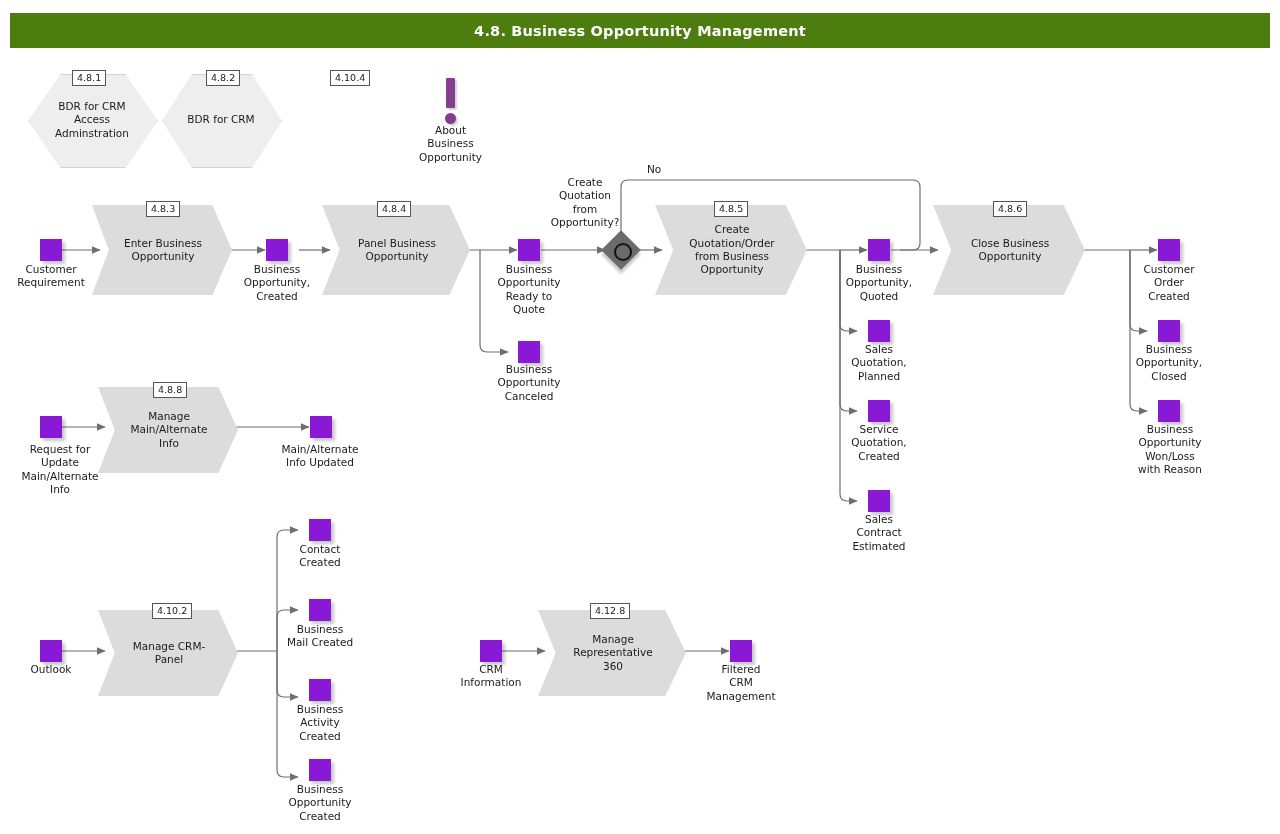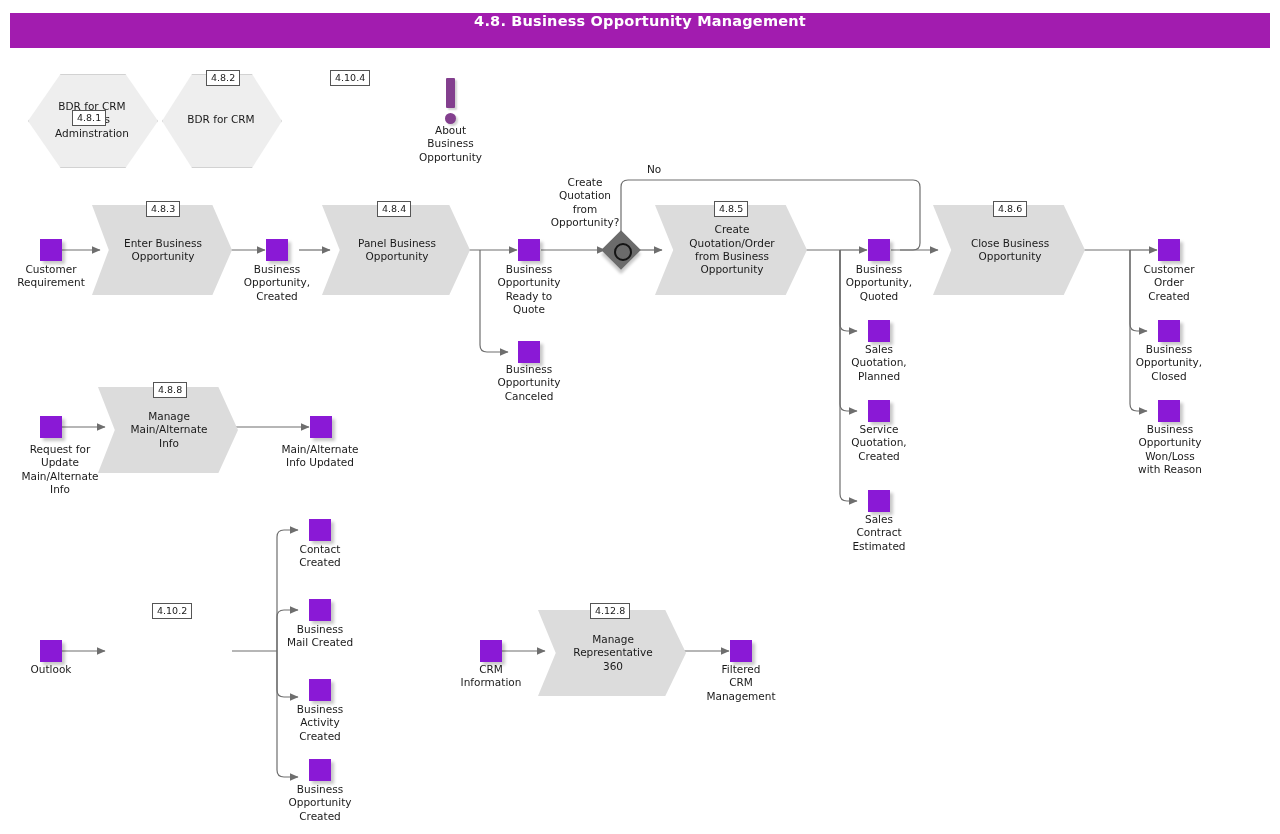--- a/index.html
+++ b/index.html
@@ -6,22 +6,22 @@
   body{
     width:1280px;height:834px;position:relative;overflow:hidden;
     font-family:"DejaVu Sans","Liberation Sans",sans-serif;
     color:#1a1a1a;
   }
   #canvas{position:absolute;left:0;top:0;width:1280px;height:834px;}
 
   
   .title-bar{
     position:absolute;left:10px;top:13px;width:1260px;height:35px;
-    background:#a21caf;
-    display:flex;justify-content:center;
+    background:#4d7c0f;
+    display:flex;align-items:center;justify-content:center;
   }
   .title-bar .title-text{
     color:#ffffff;font-size:14.5px;font-weight:bold;letter-spacing:.2px;
     font-family:"DejaVu Sans","Liberation Sans",sans-serif;
   }
 
   
   #lines{position:absolute;left:0;top:0;width:1280px;height:834px;pointer-events:none;}
 
   
@@ -154,21 +154,21 @@
       <path d="M672,651 L729,651" marker-end="url(#ah)"></path>
     </g>
   </svg>
 
   <div class="hexwrap" style="left:28px;top:74px;width:128px;height:92px;">
     <div class="hex"></div>
     <div class="hex-text">BDR for CRM
 Access
 Adminstration</div>
   </div>
-  <div class="badge" style="left:72px;top:70px;margin-top:40px;">4.8.1</div>
+  <div class="badge" style="left:72px;top:70px;">4.8.1</div>
 
   <div class="hexwrap" style="left:162px;top:74px;width:118px;height:92px;">
     <div class="hex"></div>
     <div class="hex-text">BDR for CRM</div>
   </div>
   <div class="badge" style="left:206px;top:70px;">4.8.2</div>
 
   <div class="badge" style="left:330px;top:70px;">4.10.4</div>
 
   <div class="excl-bar" style="left:446px;top:78px;"></div>
@@ -282,20 +282,25 @@
   <div class="evt" style="left:40px;top:416px;"></div>
   <div class="lbl" style="left:8px;top:443px;width:104px;">Request for
 Update
 Main/Alternate
 Info</div>
 
   <div class="evt" style="left:310px;top:416px;"></div>
   <div class="lbl" style="left:268px;top:443px;width:104px;">Main/Alternate
 Info Updated</div>
 
+  <div class="chevwrap" style="left:98px;top:610px;width:140px;height:86px;">
+    <div class="chev"></div>
+    <div class="chev-text">Manage CRM-
+Panel</div>
+  </div>
   <div class="badge" style="left:152px;top:603px;">4.10.2</div>
 
   <div class="evt" style="left:40px;top:640px;"></div>
   <div class="lbl" style="left:14px;top:663px;width:74px;">Outlook</div>
 
   <div class="evt" style="left:309px;top:519px;"></div>
   <div class="lbl" style="left:274px;top:543px;width:92px;">Contact
 Created</div>
 
   <div class="evt" style="left:309px;top:599px;"></div>

